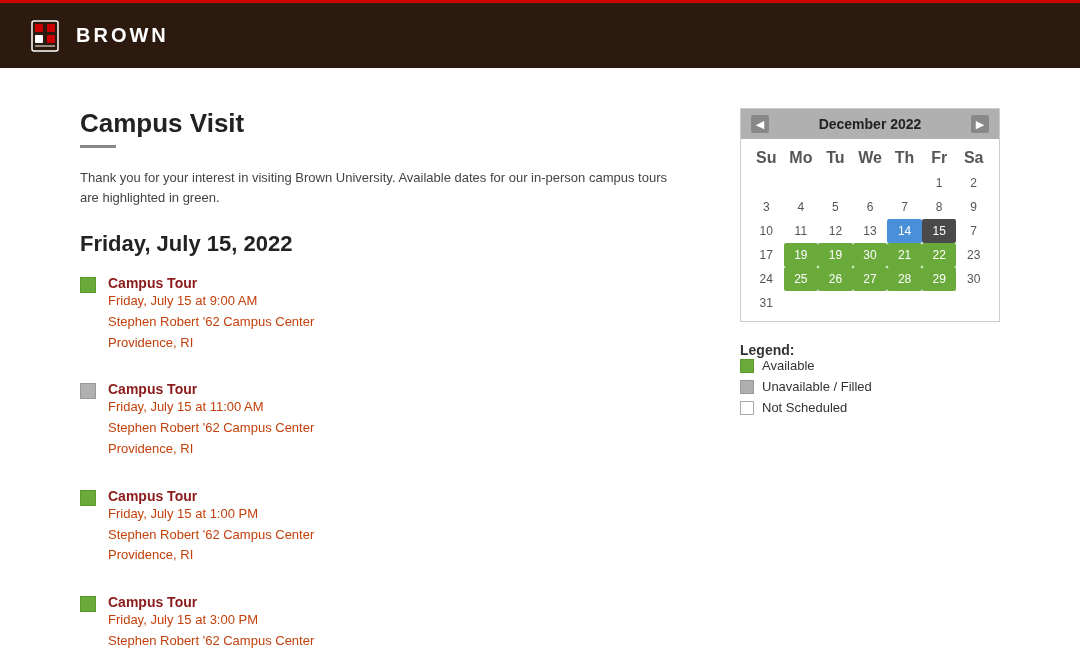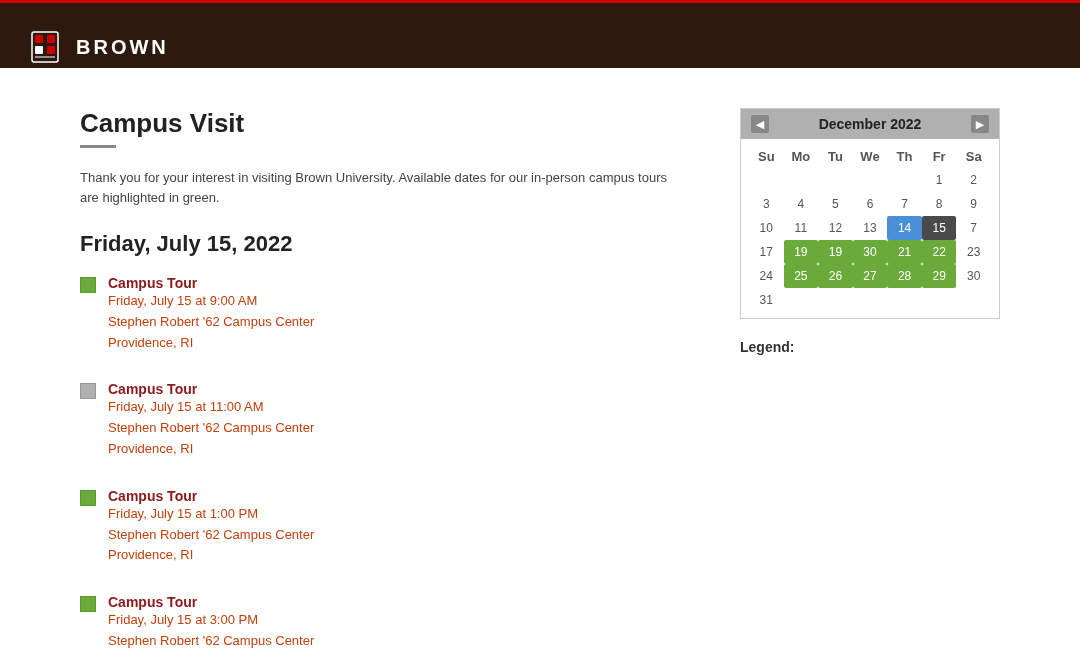--- a/index.html
+++ b/index.html
@@ -3,21 +3,21 @@
   <meta charset="utf-8">
   <style>
     * { margin: 0; padding: 0; box-sizing: border-box; }
     body { font-family: Arial, sans-serif; background: #fff; color: #333; font-size: 14px; }
 
     
     .header {
       background-color: #2c1a0e;
       height: 68px;
       display: flex;
-      align-items: flex-end;
+      align-items: center;
       padding: 0 24px;
       border-top: 3px solid #cc0000;
     }
     .header-logo {
       display: flex;
       align-items: center;
       gap: 10px;
     }
     .logo-icon {
       width: 42px;
@@ -137,21 +137,21 @@
     }
     .calendar-grid {
       padding: 6px 8px;
     }
     .cal-row {
       display: grid;
       grid-template-columns: repeat(7, 1fr);
       text-align: center;
     }
     .cal-day-header {
-      font-size: 13px;
+      font-size: 16px;
       font-weight: bold;
       color: #555;
       padding: 4px 2px;
     }
     .cal-day {
       font-size: 12px;
       color: #555;
       padding: 5px 2px;
       cursor: default;
     }
@@ -316,16 +316,30 @@
               <div class="cal-day empty"></div>
               <div class="cal-day empty"></div>
               <div class="cal-day empty"></div>
             </div>
           </div>
       </div>
     </div>
 
     <div class="legend">
       <div class="legend-title">Legend:</div>
+      <div id="legend-items">
+          <div class="legend-item">
+            <div class="legend-box available"></div>
+            <span>Available</span>
+          </div>
+          <div class="legend-item">
+            <div class="legend-box unavailable"></div>
+            <span>Unavailable / Filled</span>
+          </div>
+          <div class="legend-item">
+            <div class="legend-box not-scheduled"></div>
+            <span>Not Scheduled</span>
+          </div>
+        </div>
     </div>
 
   </div>
 </div>
 
 </body></html>

